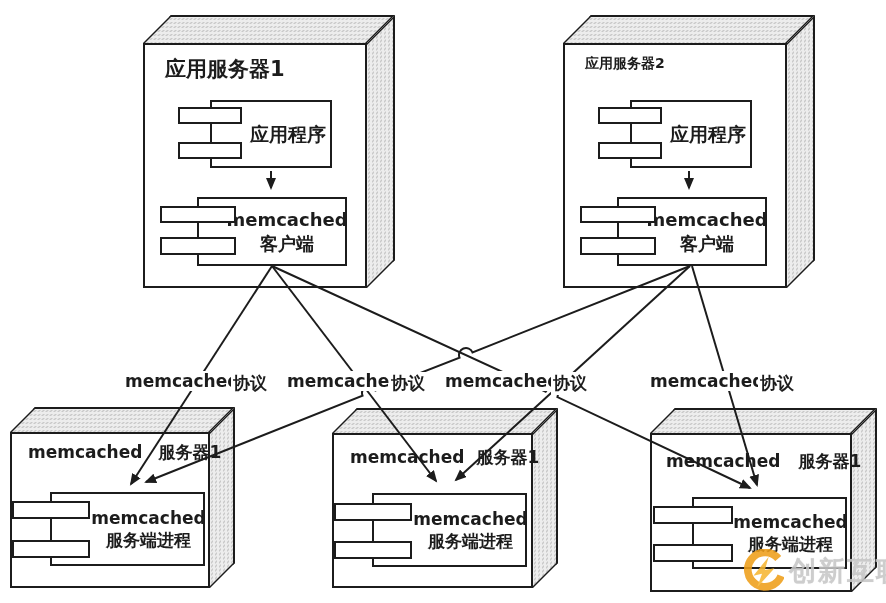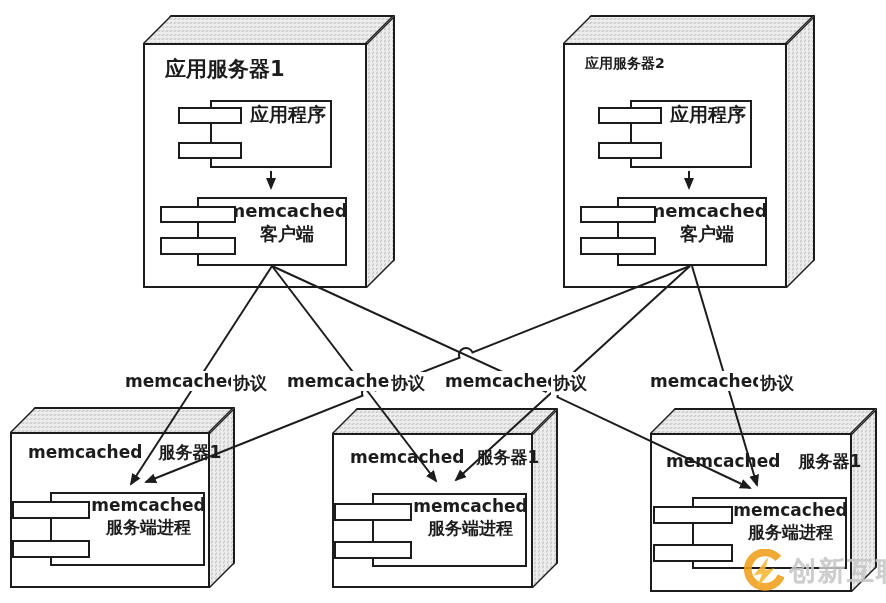--- a/index.html
+++ b/index.html
@@ -11,21 +11,21 @@
         background-image:radial-gradient(#bdbdbd 1px, rgba(0,0,0,0) 1.1px);
         background-size:4px 4px;
         border:2px solid #1c1c1c;border-bottom:none;
         transform:skewX(-45deg);transform-origin:0 100%;}
   .rightf{background-color:#ededed;
         background-image:radial-gradient(#bdbdbd 1px, rgba(0,0,0,0) 1.1px);
         background-size:4px 4px;
         border:2px solid #1c1c1c;border-left:none;
         transform:skewY(-45deg);transform-origin:0 0;}
   .comp{position:absolute;box-sizing:border-box;background:#fff;border:2px solid #1c1c1c;
-        display:flex;justify-content:center;text-align:center;
+        display:flex;align-items:center;justify-content:center;text-align:center;
         font-weight:bold;z-index:1;line-height:1.3;}
   .tab{position:absolute;box-sizing:border-box;background:#fff;border:2px solid #1c1c1c;z-index:1;}
   .title{position:absolute;font-weight:bold;white-space:nowrap;z-index:1;}
   .srv-title{display:flex;align-items:baseline;font-size:17px;}
   .lines{position:absolute;left:0;top:0;z-index:2;pointer-events:none;}
   .plabel{position:absolute;z-index:3;font-weight:bold;background:#ffffff;
           padding:0 2px;white-space:nowrap;font-size:17px;}
   .wm{position:absolute;left:740px;top:549px;z-index:5;display:flex;align-items:center;gap:5px;opacity:.88;}
   .wm-text{font-size:27px;font-weight:bold;color:#c7c7c7;letter-spacing:2px;white-space:nowrap;
            text-shadow:0 0 1px #dcdcdc;}

